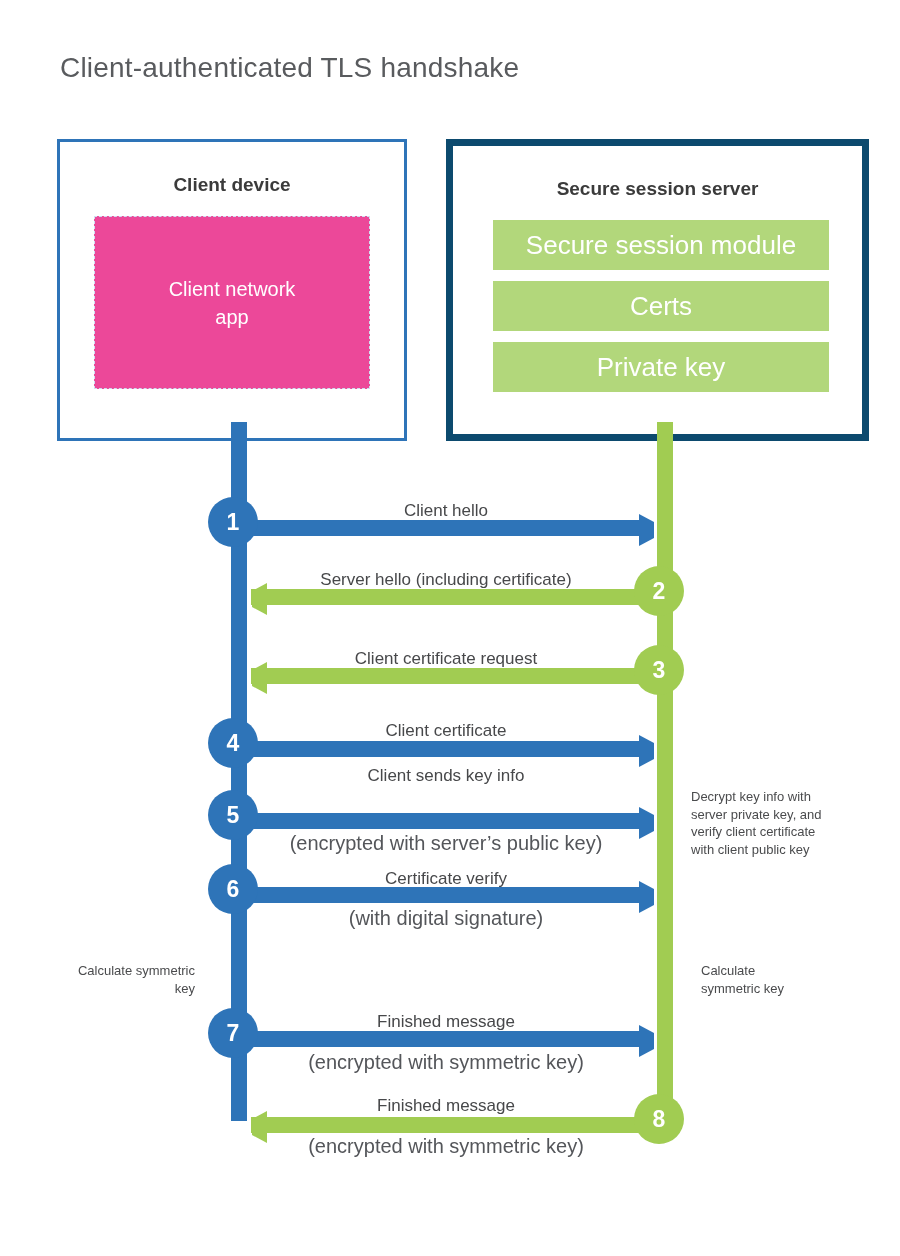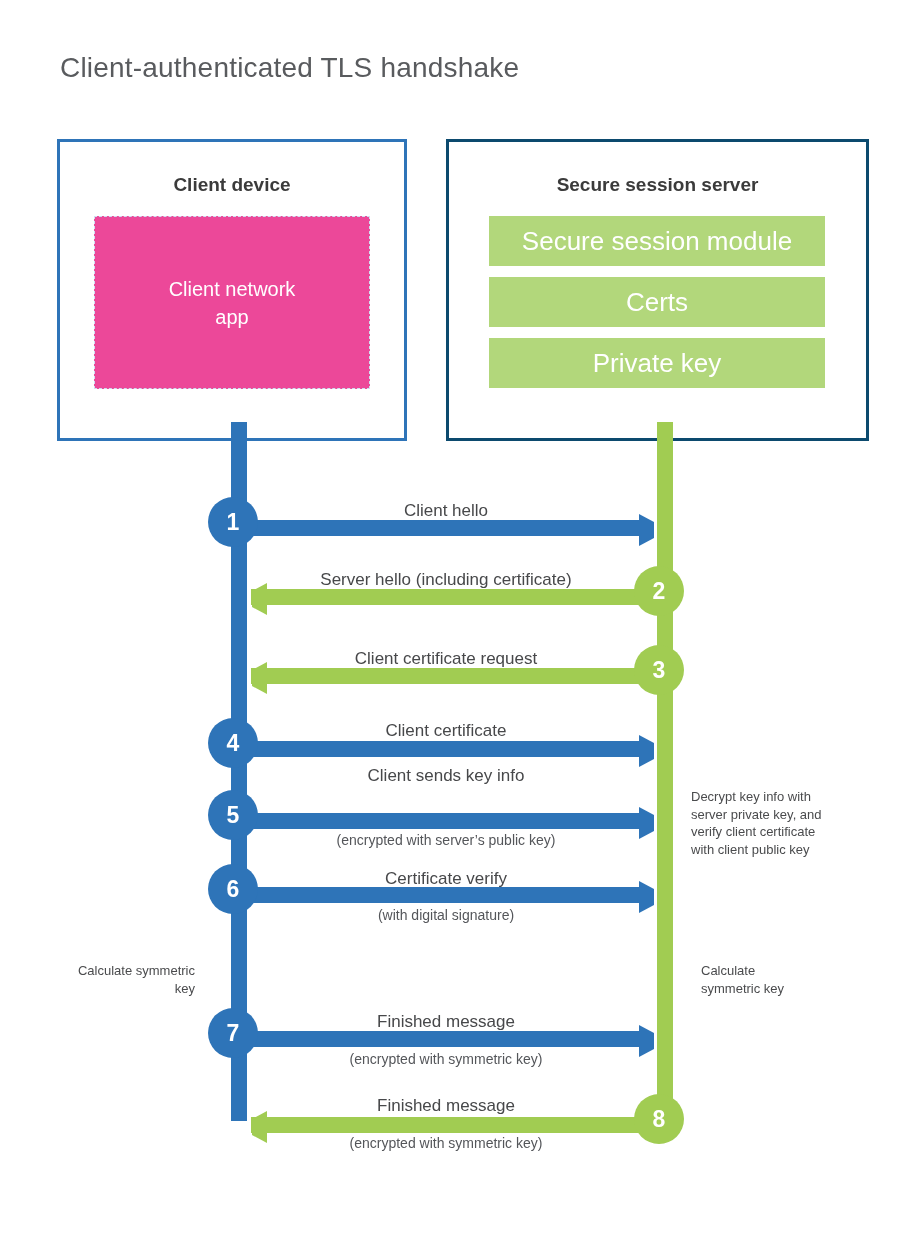--- a/index.html
+++ b/index.html
@@ -21,21 +21,21 @@
     letter-spacing: 0.2px;
   }
   
   .actor-box {
     position: absolute;
     top: 123px;
     height: 302px;
     background: #ffffff;
   }
   .actor-box.client { left: 41px;  width: 350px; border: 3px solid #2e74b8; }
-  .actor-box.server { left: 430px; width: 423px; border: 3px solid #0c4a6e; }
+  .actor-box.server { left: 430px; width: 423px; border: 7px solid #0c4a6e; }
   .actor-title {
     position: absolute;
     left: 0; top: 24px; width: 100%;
     text-align: center;
     font-size: 19px;
     font-weight: 700;
     color: #3b3b3b;
   }
   .app-box {
     position: absolute;
@@ -98,21 +98,21 @@
     position: absolute;
     left: 217px; width: 426px;
     text-align: center;
     font-size: 17px;
     color: #47484a;
   }
   .msg-sublabel {
     position: absolute;
     left: 217px; width: 426px;
     text-align: center;
-    font-size: 14px;
+    font-size: 20px;
     color: #54565a;
   }
   
   .note {
     position: absolute;
     font-size: 13px;
     line-height: 17.5px;
     color: #4a4b4d;
   }
   .note.decrypt { left: 667px; top: 764px; width: 158px; }

